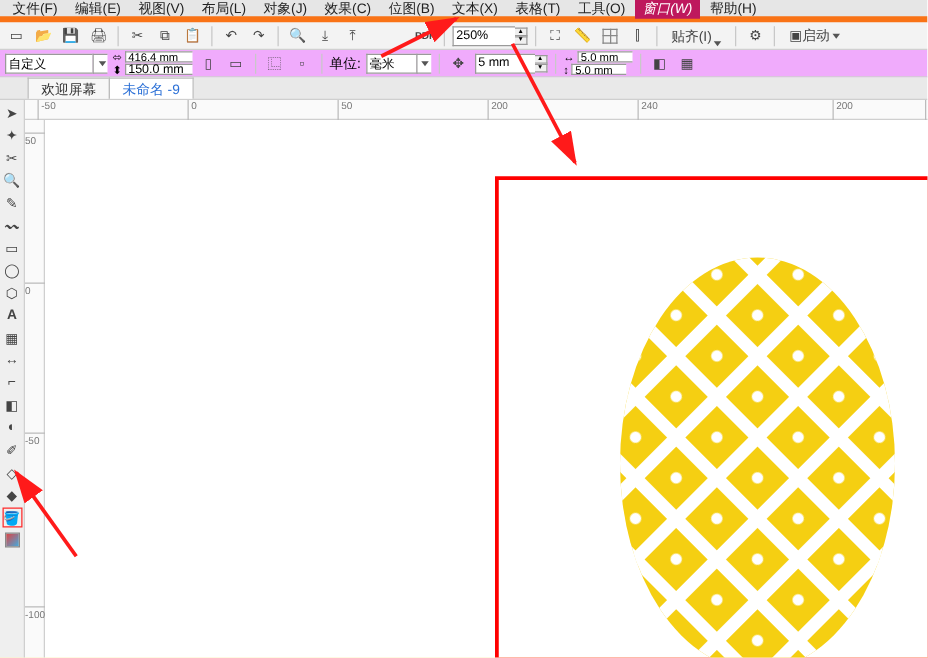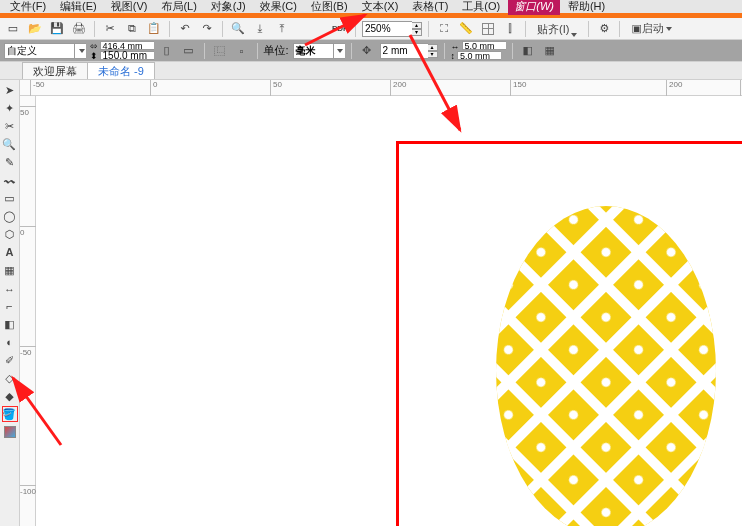--- a/index.html
+++ b/index.html
@@ -3,21 +3,21 @@
 <meta charset="utf-8">
 <style>
   * { box-sizing: border-box; margin: 0; padding: 0; user-select: none; }
   html, body { width: 742px; height: 526px; font-family: "Microsoft YaHei","SimSun",Arial,sans-serif; font-size: 11px; background:#fff; overflow:hidden;}
   
   .menubar { height:18px; background:#e6e6e6; border-bottom:5px solid #f97316; display:flex; align-items:center; padding-left:4px; gap:2px; }
   .menubar .mitem { padding:1px 6px; color:#222; cursor:default; }
   .menubar .mitem.hl { background:#be185d; color:#fff;font-style:italic; }
   
   .tbar { height:22px; background:#f3f3f3; border-bottom:1px solid #d0d0d0; display:flex; align-items:center; gap:4px; padding:0 4px;}
-  .tbar2 { height:22px; background:#a3a3a3; border-bottom:1px solid #d0d0d0; display:flex; align-items:center; gap:4px; padding:0 4px;}
+  .tbar2 { height:22px; background:#f0abfc; border-bottom:1px solid #d0d0d0; display:flex; align-items:center; gap:4px; padding:0 4px;}
   .fld { height:16px; border:1px solid #9a9a9a; background:#fff; font-size:10px; padding:0 2px; display:inline-flex; align-items:center; }
   .btn { width:18px; height:18px; border:1px solid transparent; display:inline-flex; align-items:center; justify-content:center; color:#444;}
   .sep { width:1px; height:16px; background:#c8c8c8; margin:0 2px;}
   .drop { width:0;height:0;border-left:3px solid transparent;border-right:3px solid transparent;border-top:4px solid #555; margin-left:2px;}
   .spin { width:10px; display:flex; flex-direction:column; }
   .spin span{ height:7px; border:1px solid #9a9a9a; border-left:none; background:#f0f0f0; font-size:6px; line-height:5px; text-align:center;}
   .combo { display:flex; align-items:center; }
   .combo .fld { border-right:none;}
   
   .tabstrip { height:18px; background:#e9e9e9; border-bottom:1px solid #cfcfcf; display:flex; align-items:flex-end; padding-left:22px; gap:0;}
@@ -134,29 +134,29 @@
       </div>
   </div>
   <span class="btn">▯</span>
   <span class="btn">▭</span>
   <span class="sep"></span>
   <span class="btn">⿺</span>
   <span class="btn">▫</span>
   <span class="sep"></span>
   <span>单位:</span>
   <div class="combo">
-    <span class="fld" style="width:40px;font-weight:bold;">毫米</span>
+    <span class="fld" style="width:40px;">毫米</span>
     <span class="fld" style="width:12px;justify-content:center;">
         <span class="drop"></span>
       </span>
   </div>
   <span class="sep"></span>
   <span class="btn">✥</span>
   <div class="combo">
-    <span class="fld" style="width:48px;">2 mm</span>
+    <span class="fld" style="width:48px;">5 mm</span>
     <span class="spin">
         <span>▴</span>
         <span>▾</span>
       </span>
   </div>
   <span class="sep"></span>
   <div style="display:flex;flex-direction:column;gap:0;">
     <div class="combo">
         <span style="font-size:9px;margin-right:2px;">↔</span>
         <span class="fld" style="width:44px;height:9px;font-size:9px;">5.0 mm</span>
@@ -174,21 +174,21 @@
 <div class="tabstrip">
   <div class="tab">欢迎屏幕</div>
   <div class="tab active">未命名 -9</div>
 </div>
 
 <div class="ruler-h">
   <span class="tick" style="left:10px">-50</span>
   <span class="tick" style="left:130px">0</span>
   <span class="tick" style="left:250px">50</span>
   <span class="tick" style="left:370px">200</span>
-  <span class="tick" style="left:490px">150</span>
+  <span class="tick" style="left:490px">240</span>
   <span class="tick" style="left:646px">200</span>
   <span class="tick" style="left:720px">250</span>
 </div>
 
 <div class="ruler-v">
   <span class="tick" style="top:10px">50</span>
   <span class="tick" style="top:130px">0</span>
   <span class="tick" style="top:250px">-50</span>
   <span class="tick" style="top:389px">-100</span>
 </div>

